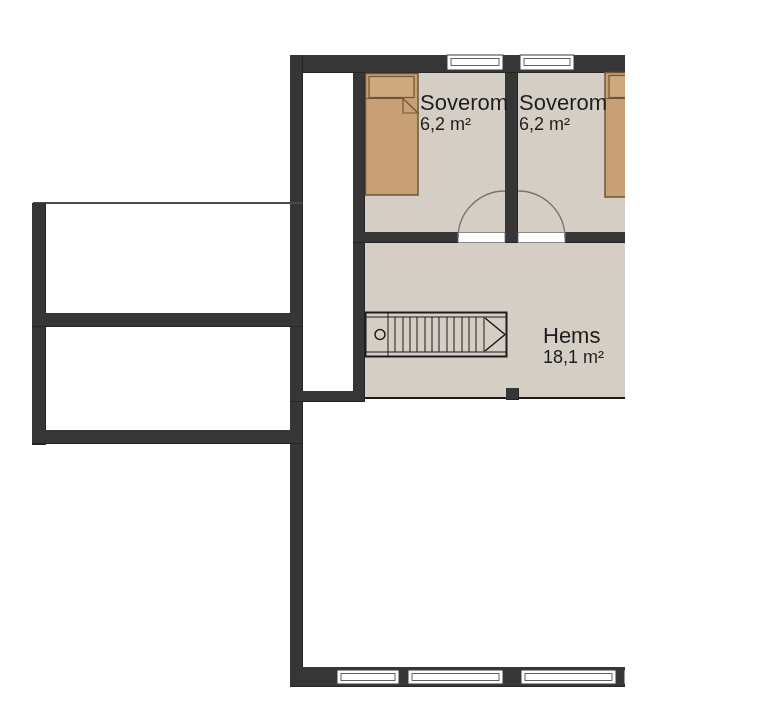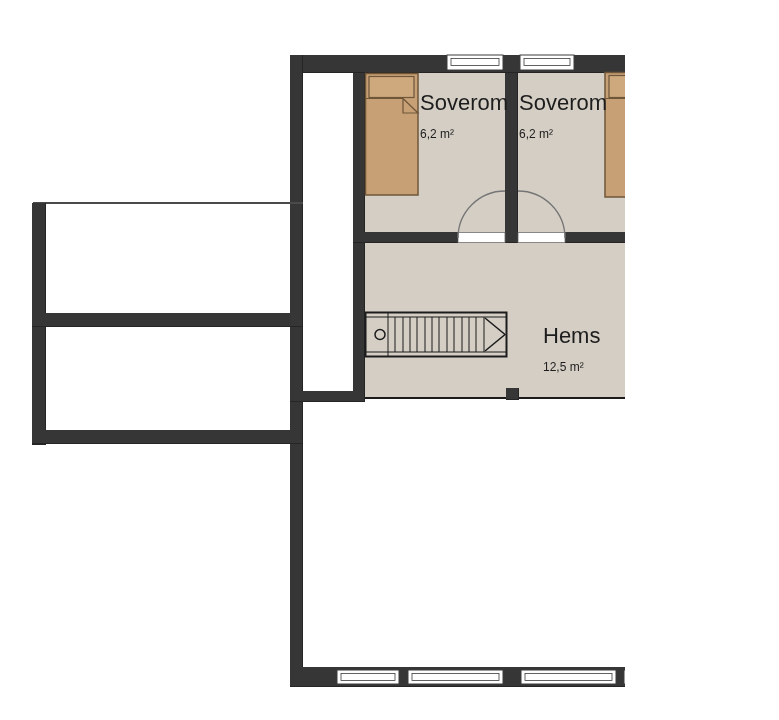--- a/index.html
+++ b/index.html
@@ -12,21 +12,21 @@
   .wall {
     position:absolute; background:var(--wall,#363636);
     box-shadow: inset -1px -1px 0 rgba(0,0,0,.30);
     z-index:2;
   }
   .floor { position:absolute; background:var(--floor,#d4cec5); z-index:1; }
   .floor--hems { border-bottom:2px solid var(--line,#1c1c1c); }
   .thin-line { position:absolute; background:var(--annex-line,#4a4a4a); z-index:2; }
   .label { position:absolute; z-index:4; color:var(--text,#1d1d1d); white-space:nowrap; }
   .room-name { font-size:22px; line-height:23px; }
-  .room-area { font-size:12px; line-height:19px; margin-top:11px; }
+  .room-area { font-size:18px; line-height:19px; margin-top:1px; }
   svg.overlay { position:absolute; left:0; top:0; z-index:3; pointer-events:none; }
   .w-out  { fill:#ffffff; stroke:var(--window-frame,#3c3c3c); stroke-width:1; }
   .w-in   { fill:none; stroke:var(--window-frame,#3c3c3c); stroke-width:0.8; }
   .door-open { fill:#ffffff; stroke:#6a6a6a; stroke-width:0.8; }
   .arc    { fill:none; stroke:var(--door-arc,#757575); stroke-width:1.3; }
   .stair-outer { fill:none; stroke:var(--line,#1c1c1c); stroke-width:2; }
   .stair-line  { fill:none; stroke:var(--line,#1c1c1c); stroke-width:1; }
   .stair-mid   { fill:none; stroke:var(--line,#1c1c1c); stroke-width:1.5; }
   .bed-body   { fill:var(--bed-fill,#c7a076); stroke:var(--bed-outline,#6f5639); stroke-width:1.5; }
   .bed-pillow { fill:var(--bed-pillow,#cea97e); stroke:var(--bed-outline,#6f5639); stroke-width:1.2; }
@@ -65,21 +65,21 @@
   <div class="label" style="left:420px; top:91px;">
     <div class="room-name">Soverom</div>
     <div class="room-area">6,2 m²</div>
   </div>
   <div class="label" style="left:519px; top:91px;">
     <div class="room-name">Soverom</div>
     <div class="room-area">6,2 m²</div>
   </div>
   <div class="label" style="left:543px; top:324px;">
     <div class="room-name">Hems</div>
-    <div class="room-area">12,5 m²</div>
+    <div class="room-area">18,1 m²</div>
   </div>
 
   <svg class="overlay" width="779" height="720" viewBox="0 0 779 720">
 
     <g>
       <rect class="w-out" x="447" y="55" width="56" height="15"></rect>
       <rect class="w-in" x="451" y="58.5" width="48" height="7"></rect>
     </g>
     <g>
       <rect class="w-out" x="520" y="55" width="54" height="15"></rect>

